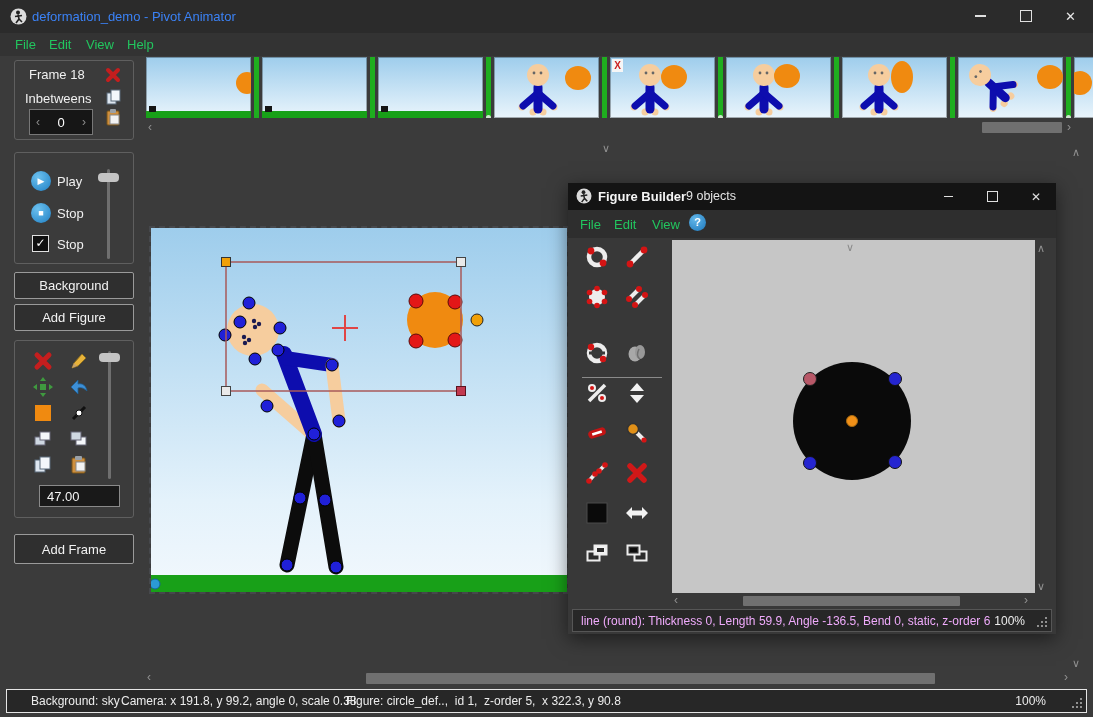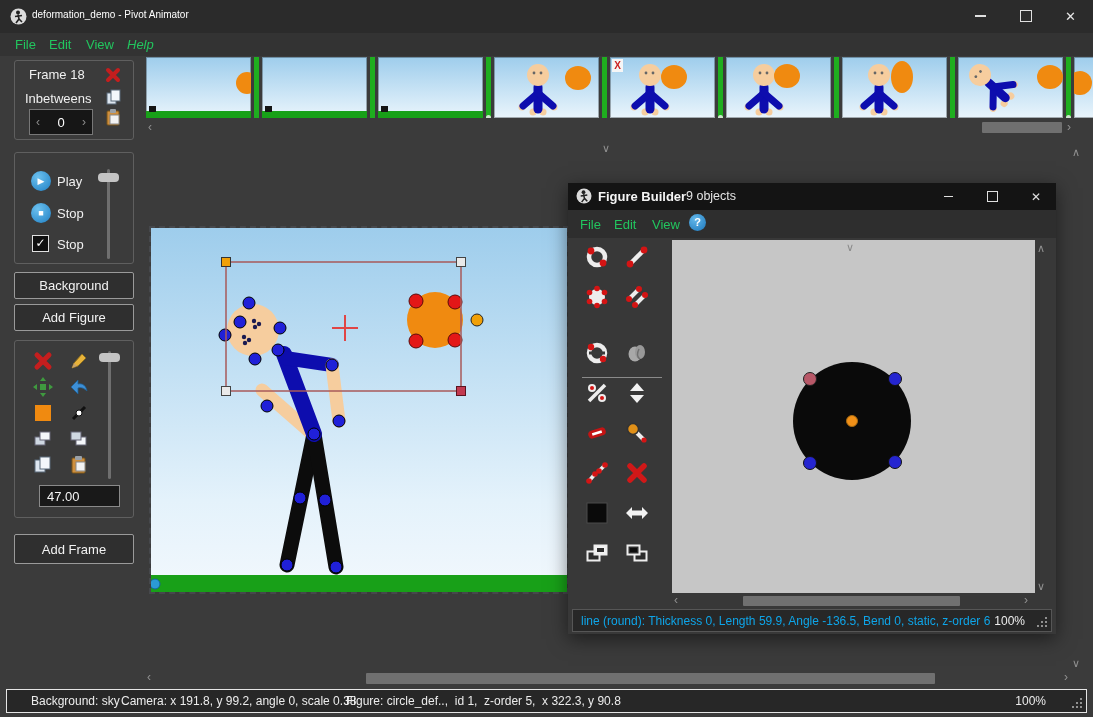--- a/index.html
+++ b/index.html
@@ -2,21 +2,21 @@
 <html><head>
 <meta charset="utf-8">
 <style>
   html,body{margin:0;padding:0;background:#222;}
   #app{position:relative;width:1093px;height:717px;background:#3b3b3b;overflow:hidden;
        font-family:"Liberation Sans","DejaVu Sans",sans-serif;color:#e8e8e8;
        -webkit-font-smoothing:antialiased;}
   .abs{position:absolute;}
   
   .titlebar{left:0;top:0;width:1093px;height:33px;background:#2b2b2b;}
-  .titlebar .apptitle{position:absolute;left:32px;top:9px;font-size:10px;color:#ffffff;}
+  .titlebar .apptitle{position:absolute;left:32px;top:9px;font-size:13px;color:#3b82f6;}
   .appicon{position:absolute;left:10px;top:8px;width:17px;height:17px;}
   .winbtn{position:absolute;top:0;width:45px;height:32px;display:flex;align-items:center;justify-content:center;color:#e8e8e8;font-size:13px;}
   .winbtn .minbar{width:11px;height:2px;background:#e0e0e0;}
   .winbtn .maxbox{width:10px;height:10px;border:1px solid #e0e0e0;}
   .menubar{left:0;top:33px;width:1093px;height:23px;background:#333333;}
   .menuitem{position:absolute;top:4px;font-size:13px;color:#22c55e;}
   
   .panel{border:1px solid #5f5f5f;border-radius:3px;background:#3b3b3b;}
   .btn{border:1px solid #9a9a9a;border-radius:2px;background:#2f2f2f;color:#f2f2f2;
        font-size:13px;display:flex;align-items:center;justify-content:center;}
@@ -59,21 +59,21 @@
   .fb-menu{position:absolute;left:0;top:27px;width:488px;height:28px;background:#2e2e2e;}
   .fb-menu .menuitem{top:7px;}
   .helpdisc{position:absolute;left:121px;top:4px;width:17px;height:17px;border-radius:50%;
        background:radial-gradient(circle at 35% 30%,#62b7ea,#1d77bb);color:#fff;font-size:11px;
        font-weight:bold;text-align:center;line-height:17px;}
   .toolbtn{position:absolute;width:26px;height:26px;display:flex;align-items:center;justify-content:center;}
   .fb-sep{position:absolute;left:10px;top:139px;width:80px;height:1px;background:#8a8a8a;}
   .fb-canvas{position:absolute;left:104px;top:57px;width:363px;height:353px;background:#c6c6c6;}
   .fb-status{position:absolute;left:4px;top:426px;width:478px;height:21px;background:#272727;
        border:1px solid #565656;display:flex;align-items:center;}
-  .fb-status .txt{margin-left:8px;font-size:12px;color:#0ea5e9;white-space:pre;}
+  .fb-status .txt{margin-left:8px;font-size:12px;color:#f0abfc;white-space:pre;}
   .fb-status .pct{position:absolute;right:26px;font-size:12px;color:#ececec;}
   
   .statusbar{left:6px;top:689px;width:1079px;height:22px;background:#272727;border:1px solid #e5e5e5;}
   .statusbar span{position:absolute;top:4px;font-size:12px;color:#ececec;white-space:pre;}
   .grip{position:absolute;width:12px;height:12px;}
   .grip::before{content:"";position:absolute;right:2px;bottom:2px;width:2px;height:2px;background:#909090;
        box-shadow:0 -4px #909090,0 -8px #909090,-4px 0 #909090,-4px -4px #909090,-8px 0 #909090;}
 </style>
 </head>
 <body>
@@ -93,21 +93,21 @@
     <div class="winbtn" style="left:1003px;">
         <span class="maxbox"></span>
       </div>
     <div class="winbtn" style="left:1048px;">✕</div>
   </div>
 
   <div class="abs menubar">
     <span class="menuitem" style="left:15px;">File</span>
     <span class="menuitem" style="left:49px;">Edit</span>
     <span class="menuitem" style="left:86px;">View</span>
-    <span class="menuitem" style="left:127px;font-style:italic;">Help</span>
+    <span class="menuitem" style="left:127px;">Help</span>
   </div>
 
   <div class="abs panel" style="left:14px;top:60px;width:118px;height:78px;">
     <span class="lbl abs" style="left:14px;top:6px;">Frame 18</span>
     <svg class="abs" style="left:90px;top:6px;" width="16" height="16">
       <path d="M3 3 L13 13 M13 3 L3 13" stroke="#c41e1e" stroke-width="4" stroke-linecap="round"></path>
     </svg>
     <span class="lbl abs" style="left:10px;top:30px;">Inbetweens</span>
     <svg class="abs" style="left:90px;top:28px;" width="17" height="17">
       <rect x="2" y="4" width="9" height="11" fill="#dde6f0" stroke="#5a6a7a"></rect>

